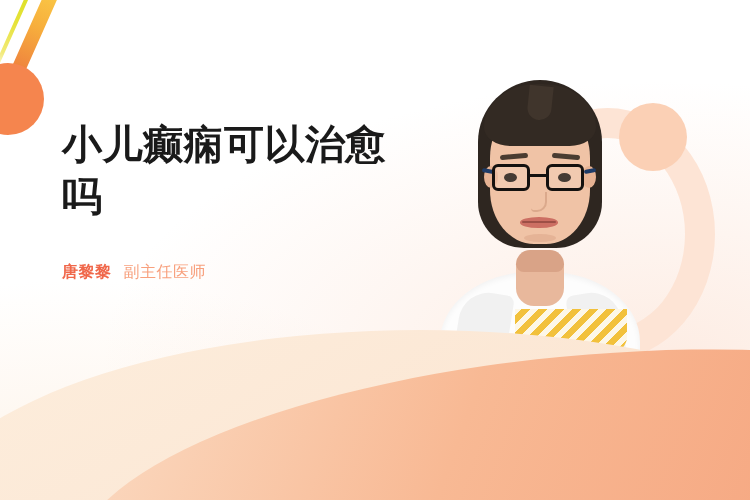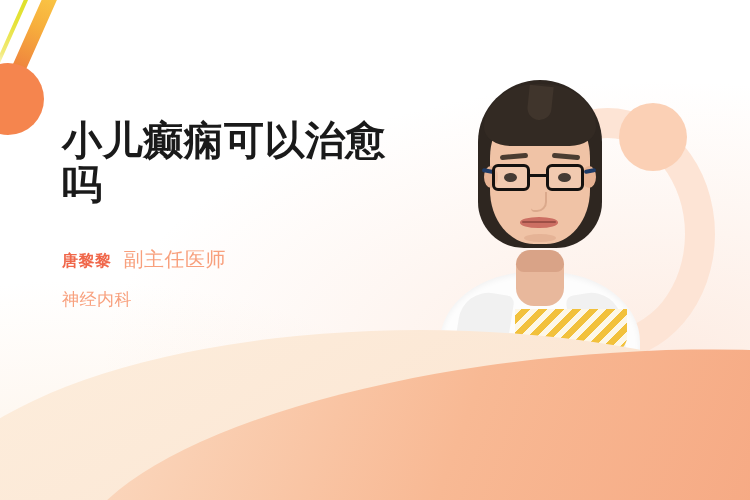--- a/index.html
+++ b/index.html
@@ -342,37 +342,37 @@
   
   .text-block {
     position: absolute;
     left: 62px;
     top: 118px;
     width: 350px;
   }
   .title {
     margin: 0;
     font-size: 40px;
-    line-height: 44px;
+    line-height: 52px;
     font-weight: 700;
     color: #1a1a1a;
     letter-spacing: 0.5px;
   }
   .byline {
     margin-top: 40px;
     white-space: nowrap;
   }
   .doctor-name {
     font-size: 16px;
     font-weight: 700;
     color: #f0674a;
     letter-spacing: 0.5px;
   }
   .doctor-title {
-    font-size: 20px;
+    font-size: 16px;
     font-weight: 400;
     color: #f8a07d;
     letter-spacing: 0.5px;
     margin-left: 12px;
   }
   .affiliation {
     margin-top: 14px;
     font-size: 17px;
     line-height: 25px;
     color: #f8a07d;
@@ -428,17 +428,16 @@
   <div class="wave-salmon"></div>
 
   <div class="text-block">
     <h1 class="title">小儿癫痫可以治愈吗</h1>
 
     <div class="byline">
       <span class="doctor-name">唐黎黎</span><span class="doctor-title">副主任医师</span>
     </div>
 
     <div class="affiliation">
-      <div>神经内科</div>
     </div>
   </div>
 
 </div>
 
 </body></html>

